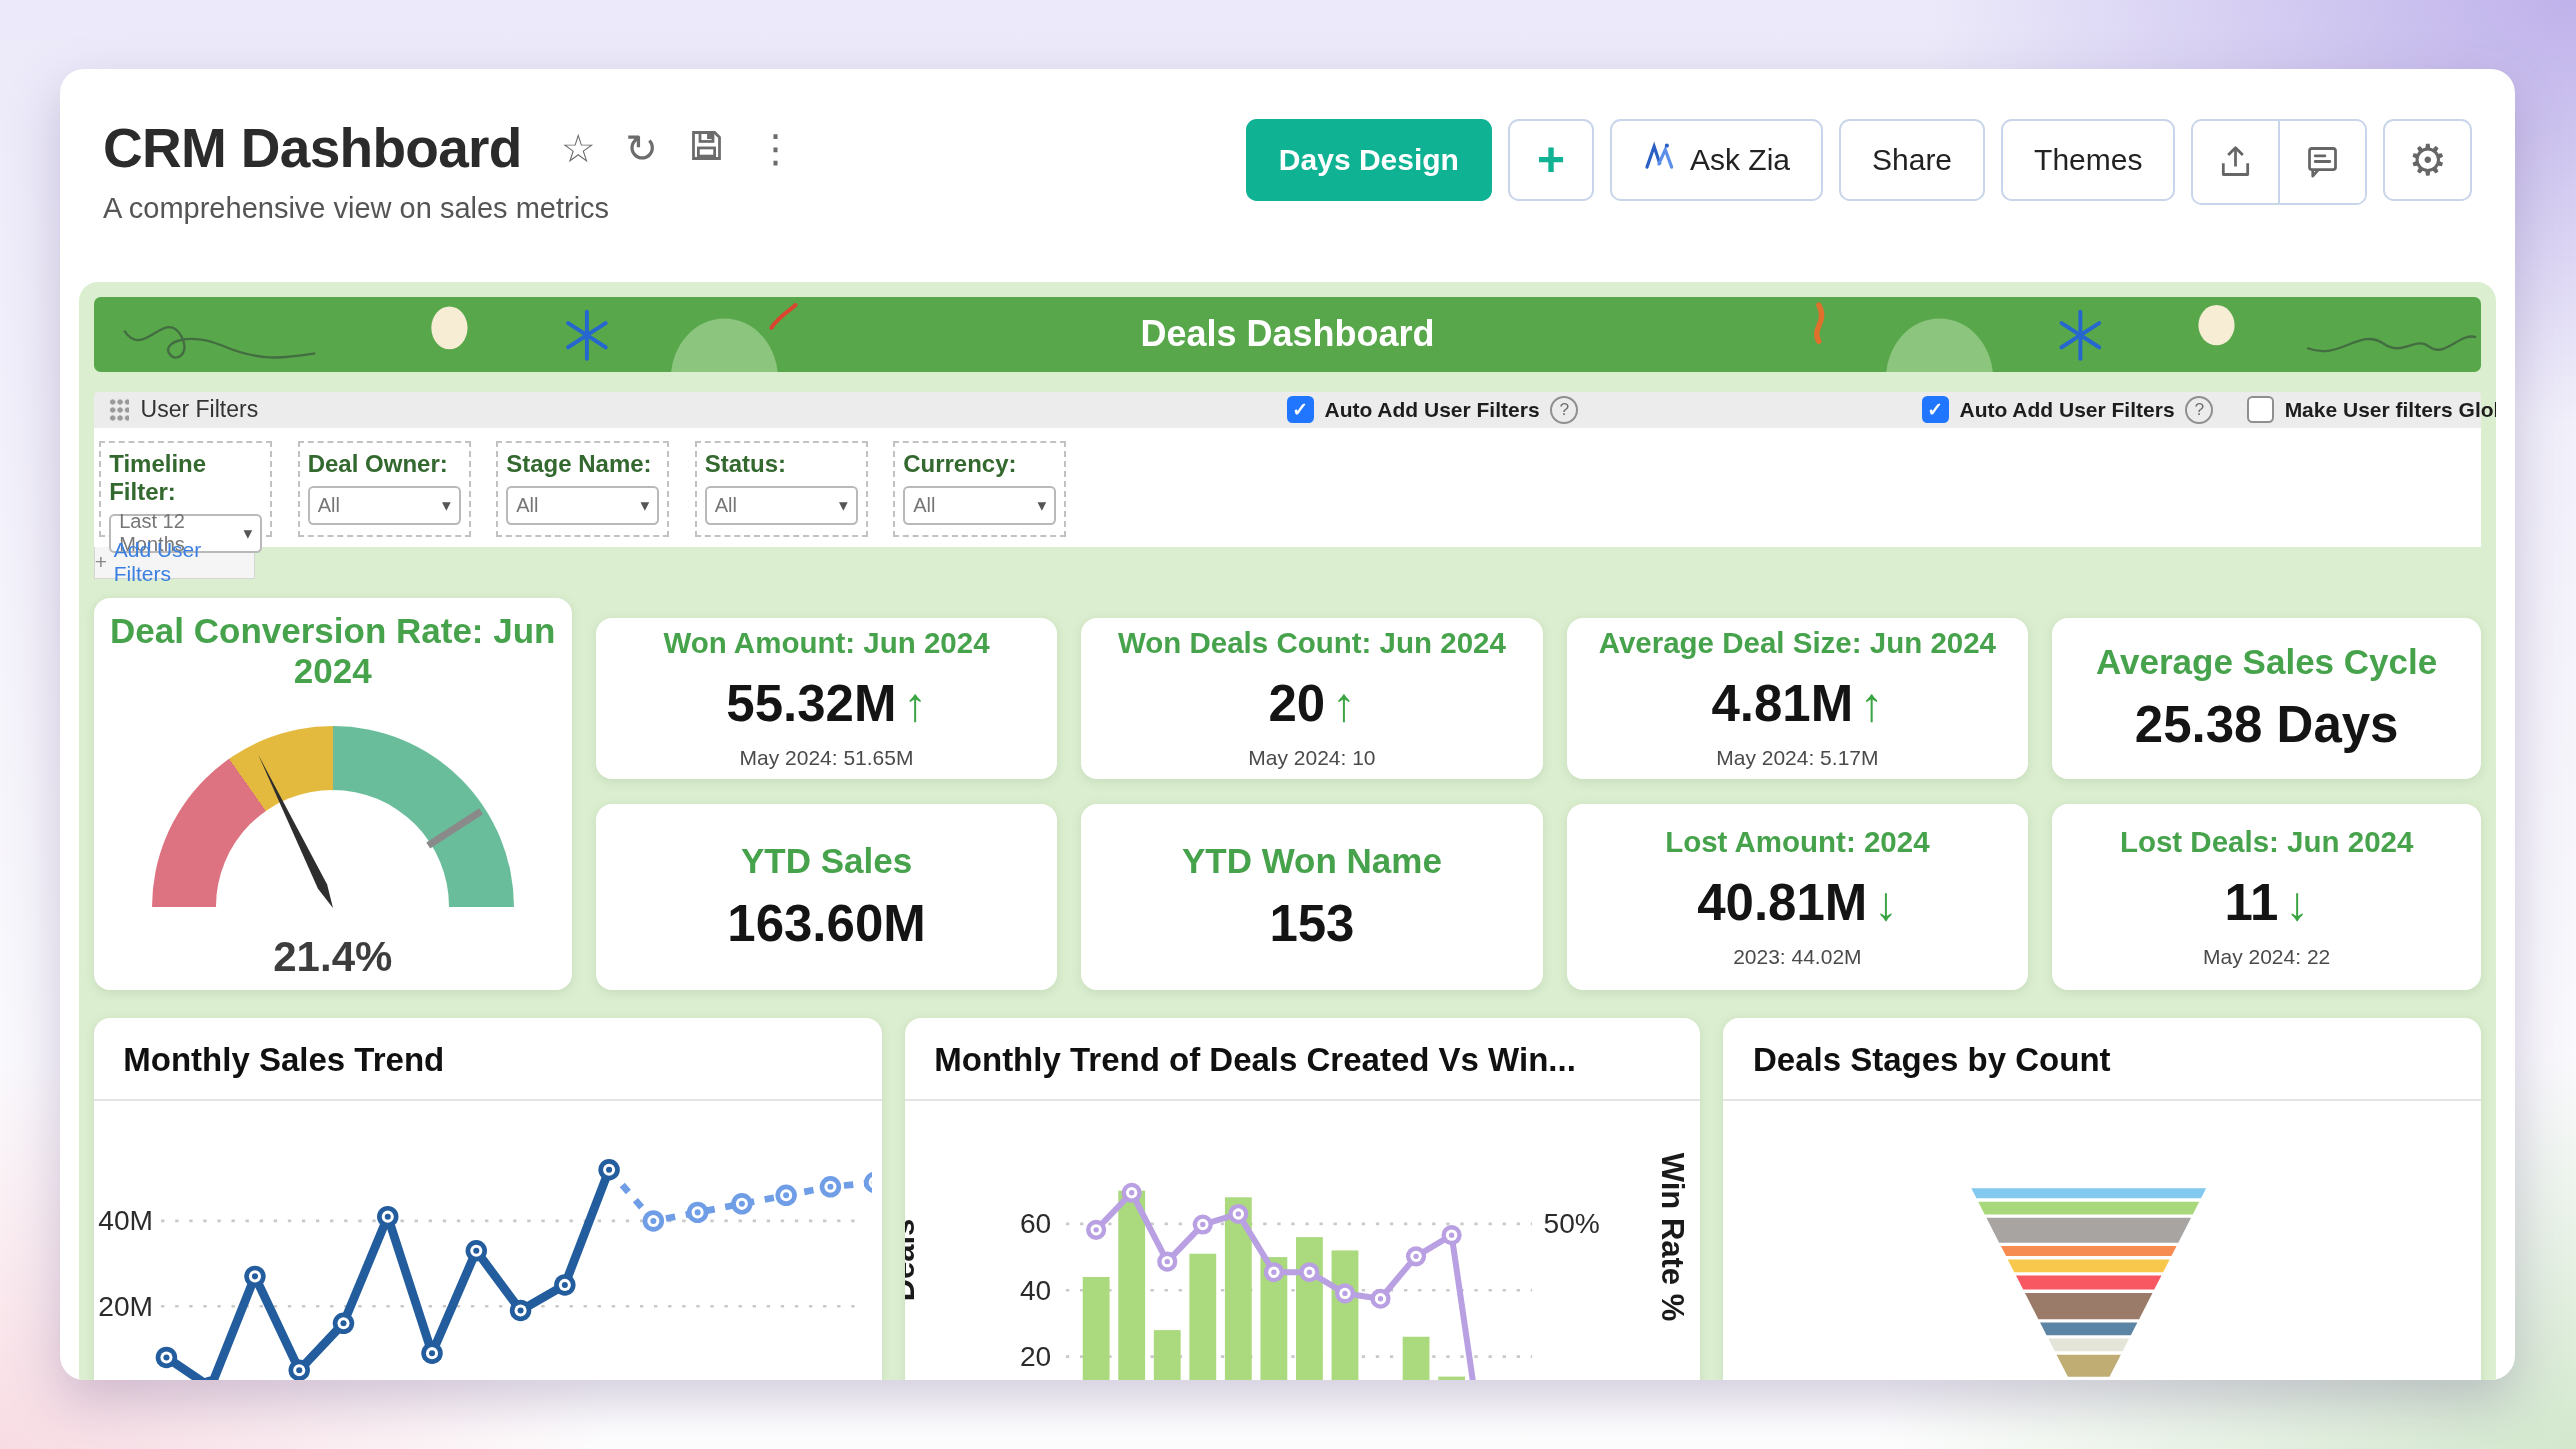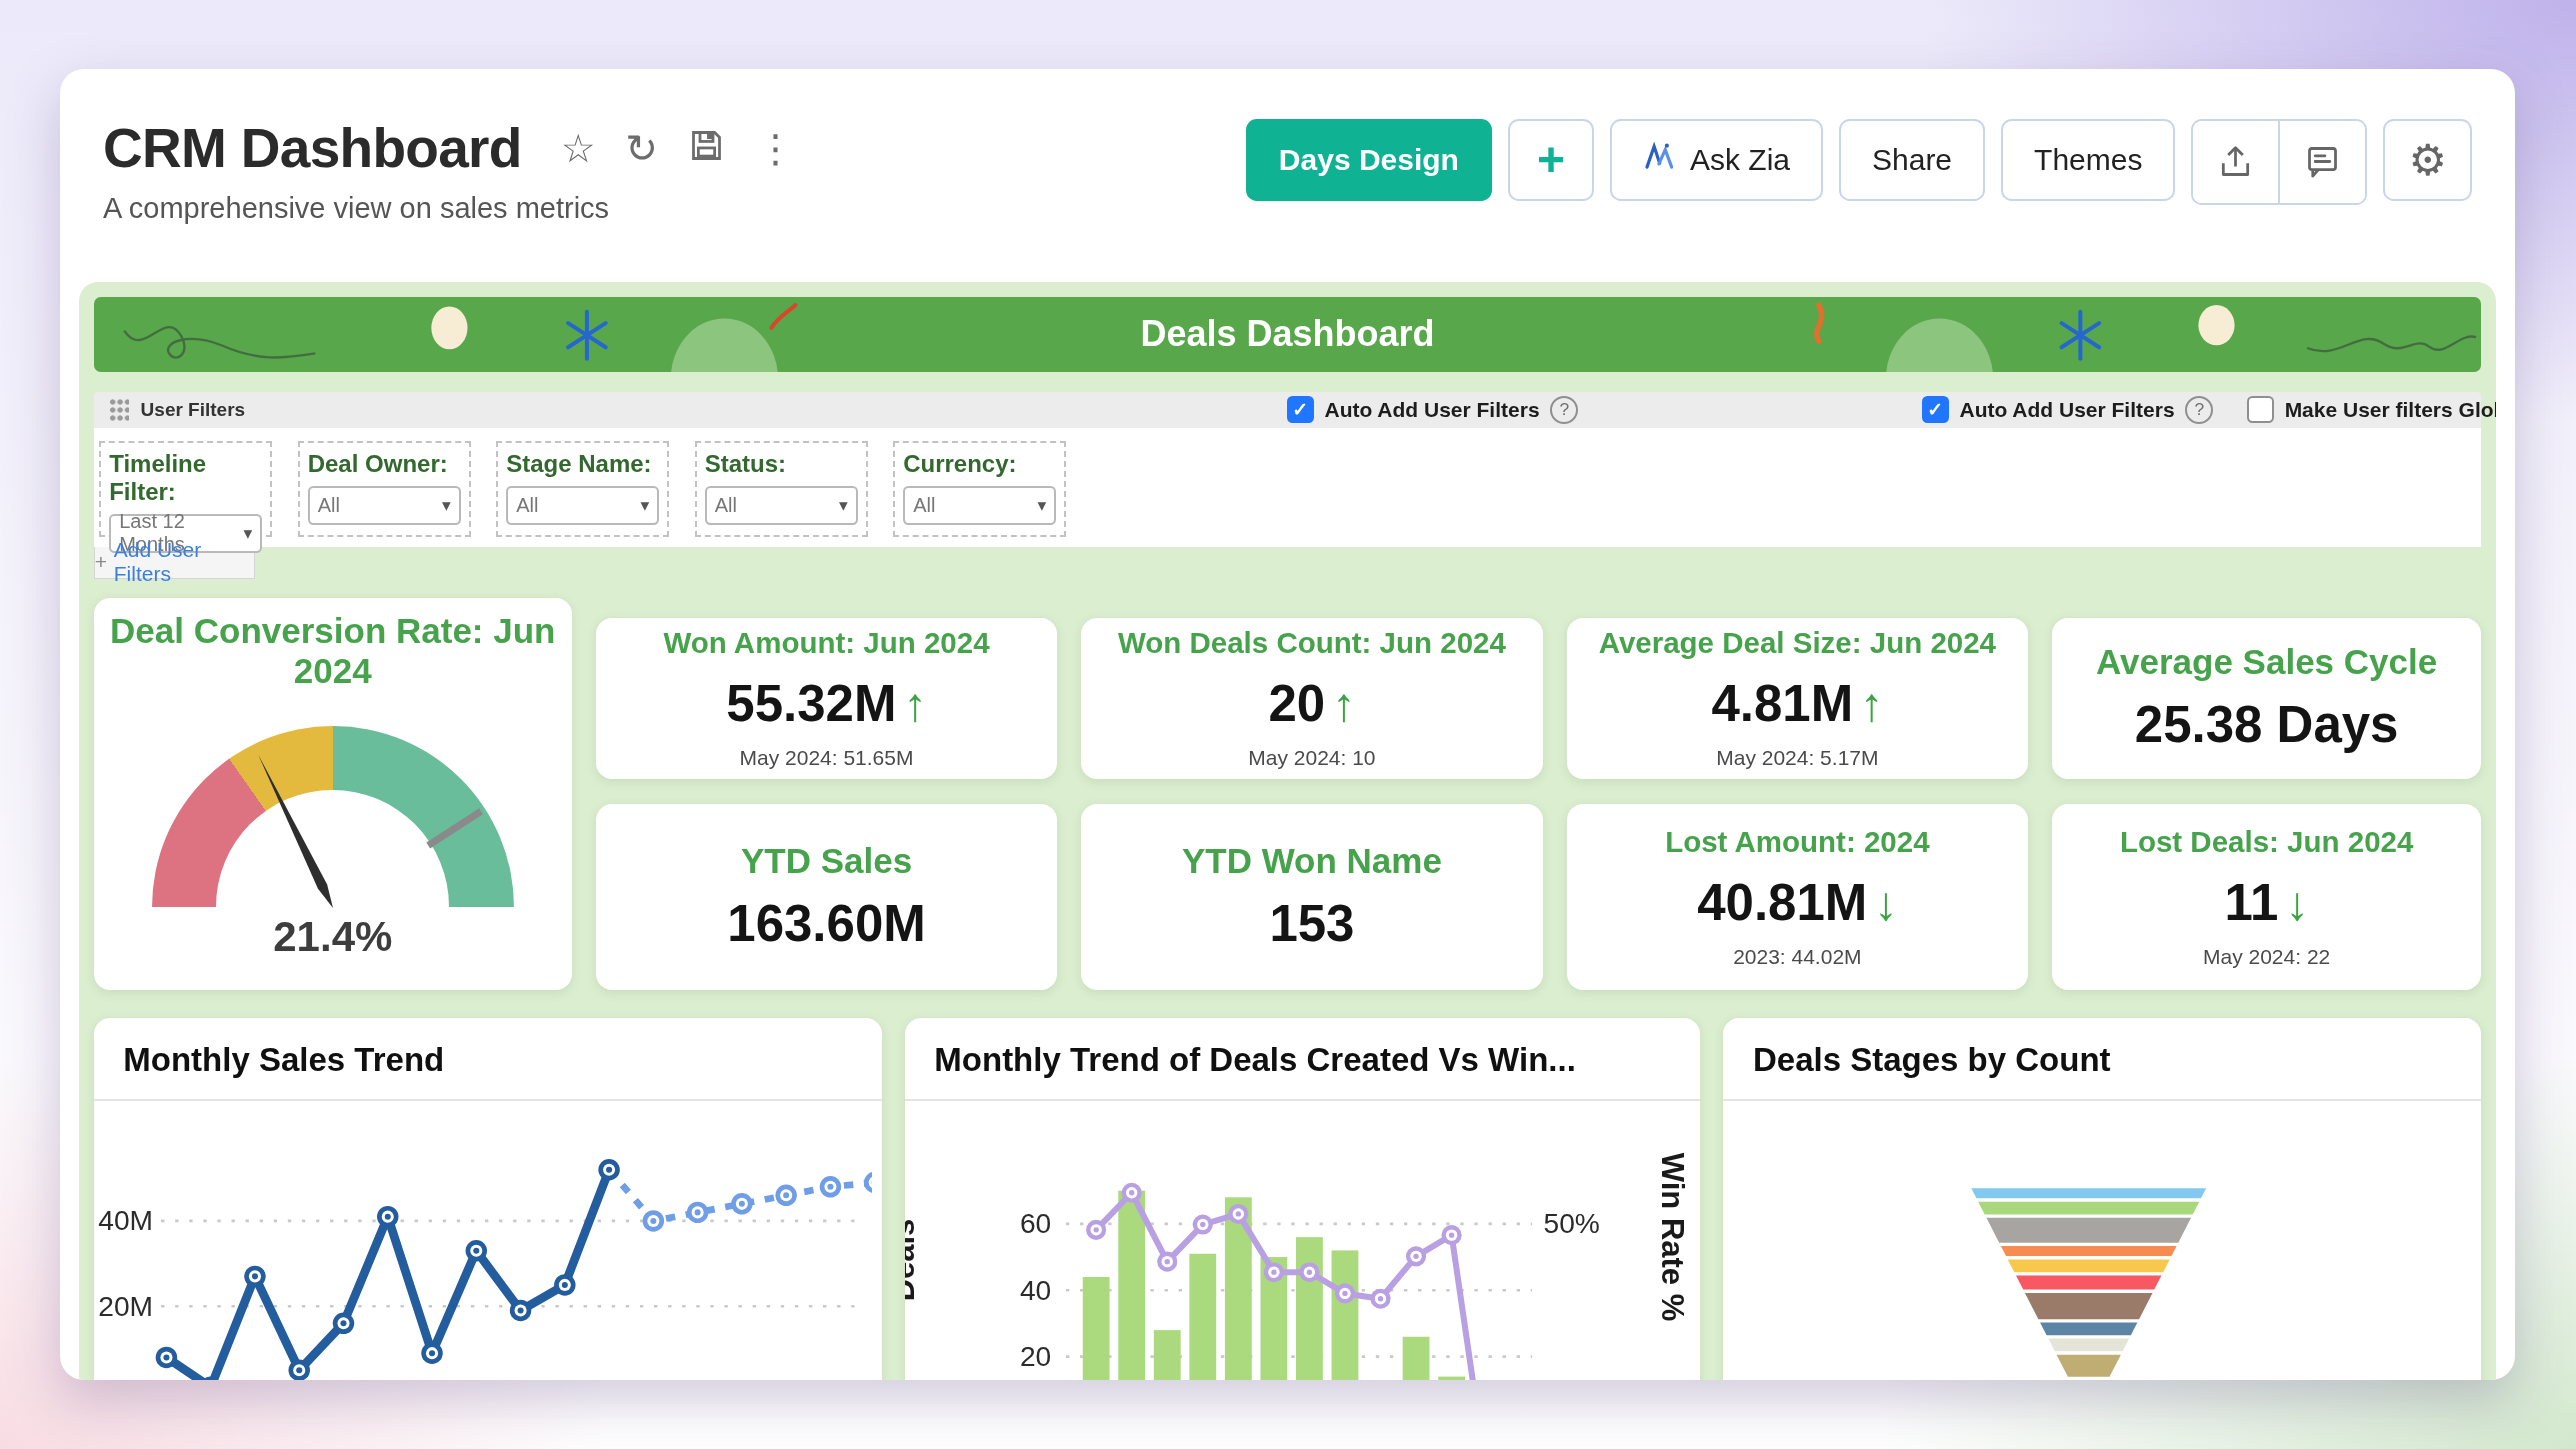--- a/index.html
+++ b/index.html
@@ -45,21 +45,21 @@
   .banner-title { position:absolute; inset:0; display:flex; align-items:center; justify-content:center;
     color:#fff; font-size:36px; font-weight:bold; }
   .banner svg { position:absolute; inset:0; }
 
   
   .filters-bar { position:relative; height:36px; background:#ececec; border-radius:4px 4px 0 0;
     display:flex; align-items:center; padding:0 14.8px; }
   .drag-dots { width:20px; height:23px; margin-right:12px; cursor:grab;
     background-image:radial-gradient(circle, #9a9a9a 2.3px, transparent 3px);
     background-size:7.4px 8px; }
-  .filters-bar-title { font-size:19px; font-weight:bold; color:#333; }
+  .filters-bar-title { font-size:23px; font-weight:normal; color:#333; }
   .chk-group { position:absolute; display:flex; align-items:center; gap:10.7px; font-size:21px;
     font-weight:bold; color:#1d1d1d; white-space:nowrap; }
   .checkbox { width:27px; height:27px; border-radius:5.4px; border:2px solid #8f8f8f; background:#fff;
     display:inline-flex; align-items:center; justify-content:center; cursor:pointer;
     color:#fff; font-size:19px; font-weight:bold; }
   .checkbox.checked { background:#2176ff; border-color:#2176ff; }
   .help { width:28px; height:28px; border-radius:50%; border:2px solid #8f8f8f; color:#6f6f6f;
     display:inline-flex; align-items:center; justify-content:center; font-size:17.4px; font-weight:normal; cursor:pointer; }
 
   .filters-panel { background:#fff; padding:13.4px 0 9.4px 5.4px; display:flex; gap:25.5px; height:119px; }
@@ -87,21 +87,21 @@
 
   
   .gauge-card { grid-row:1 / 3; margin-top:-20px; display:flex; flex-direction:column; align-items:center; padding-top:13px; }
   .gauge-wrap { position:relative; width:362px; height:182px; margin-top:35px; overflow:hidden; }
   .gauge-arc { position:absolute; left:0; top:0; width:362px; height:362px; border-radius:50%; }
   .gauge-hole { position:absolute; left:64px; top:64px; width:233px; height:233px; border-radius:50%; background:#fff; }
   .gauge-tick { position:absolute; left:178px; top:5.4px; width:6.7px; height:63px; background:#8a8a8a;
     transform-origin:3.4px 176px; }
   .gauge-needle { position:absolute; left:175px; top:11.4px; width:12px; height:171px; background:#2e2e2e;
     transform-origin:50% 100%; clip-path:polygon(50% 0%, 92% 86%, 50% 100%, 8% 86%); border-radius:5.4px; }
-  .gauge-value { margin-top:5px; font-size:42px; font-weight:bold; color:#3d3d3d; }
+  .gauge-value { margin-top:25px; font-size:42px; font-weight:bold; color:#3d3d3d; }
 
   
   .charts-row { margin-top:28px; display:grid; grid-template-columns:1.04fr 1.05fr 1fr; gap:23px; height:376px; }
   .chart-card { position:relative; overflow:hidden; border-radius:16px 16px 0 0; }
   .chart-title { font-size:33px; font-weight:bold; color:#101010; padding:23px 29.5px 20px 29.5px; }
   .chart-divider { height:1.3px; background:#e4e4e4; }
   .chart-area { position:relative; height:290px; }
   .chart-area svg { position:absolute; left:0; top:0; }
   .rot-label { position:absolute; font-size:31px; font-weight:bold; color:#1a1a1a; white-space:nowrap; }
   .rot-left  { left:-42px; top:141px; transform:rotate(-90deg); }

